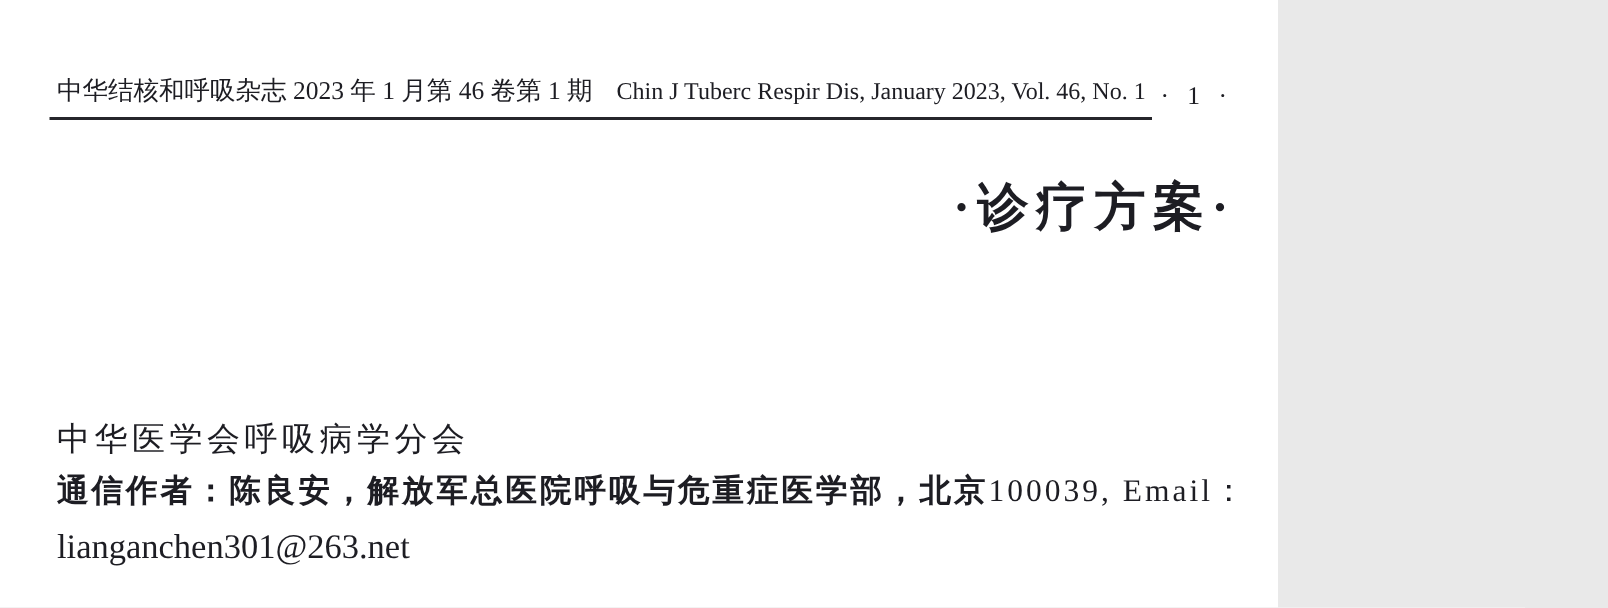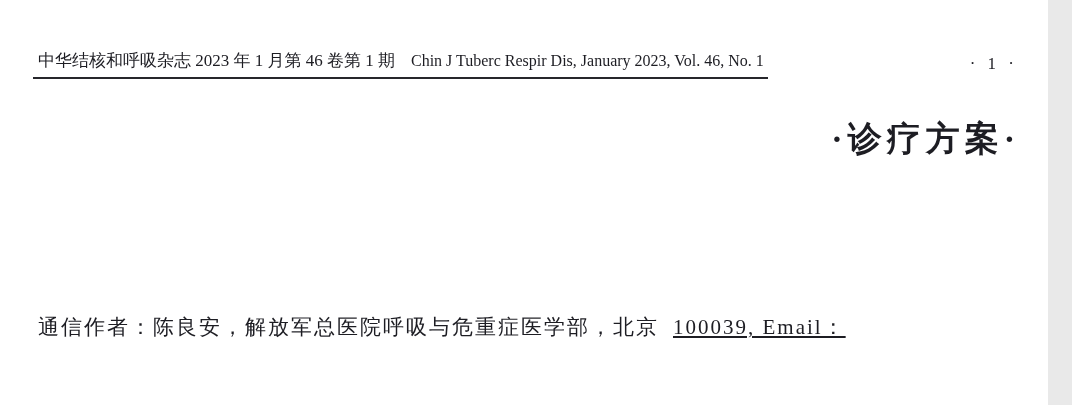--- a/index.html
+++ b/index.html
@@ -3,27 +3,26 @@
 <meta charset="utf-8">
 <style>
   :root{
     --ink:#1d1d23;
     --rule:#26262b;
     --bg:#ffffff;
   }
   html,body{margin:0;padding:0;background:#e9e9e9;}
   .page{
     position:relative;
-    width:1016px;
+    width:852px;
     height:405px;
     background:var(--bg);
     color:var(--ink);
     font-family:"Liberation Serif","DejaVu Serif",serif;
     overflow:hidden;
-    padding-left:32px;
   }
   .citation{
     position:absolute;
     left:33px;
     top:52px;
     line-height:1;
     padding:0 4px 8px 5px;
     border-bottom:2px solid var(--rule);
     white-space:nowrap;
   }
@@ -70,22 +69,22 @@
     white-space:nowrap;
   }
   .correspondence{
     position:absolute;
     left:38px;
     top:317px;
     font-size:21px;
     line-height:1;
     white-space:nowrap;
   }
-  .correspondence .cjk{letter-spacing:2px;}
-  .correspondence .latin{margin-left:14px;letter-spacing:2px;text-decoration:underline;}
+  .correspondence .cjk{letter-spacing:2px;font-weight:bold;}
+  .correspondence .latin{letter-spacing:2px;}
   .email{
     position:absolute;
     left:38px;
     top:352px;
     font-size:23px;
     line-height:1.1;
     white-space:nowrap;
   }
 </style>
 </head>
@@ -95,19 +94,21 @@
 
   <div class="citation">
     <span class="cit-cjk">中华结核和呼吸杂志 2023 年 1 月第 46 卷第 1 期</span><span class="cit-en">Chin J Tuberc Respir Dis, January 2023, Vol. 46, No. 1</span>
   </div>
 
   <div class="page-number">· 1 ·</div>
 
   <div class="section-label">·诊疗方案·</div>
 
 
+  <div class="byline">中华医学会呼吸病学分会</div>
 
   <div class="correspondence">
     <span class="cjk">通信作者：陈良安，解放军总医院呼吸与危重症医学部，北京</span><span class="latin">100039, Email：</span>
   </div>
 
+  <div class="email">lianganchen301@263.net</div>
 
 </div>
 
 </body></html>

